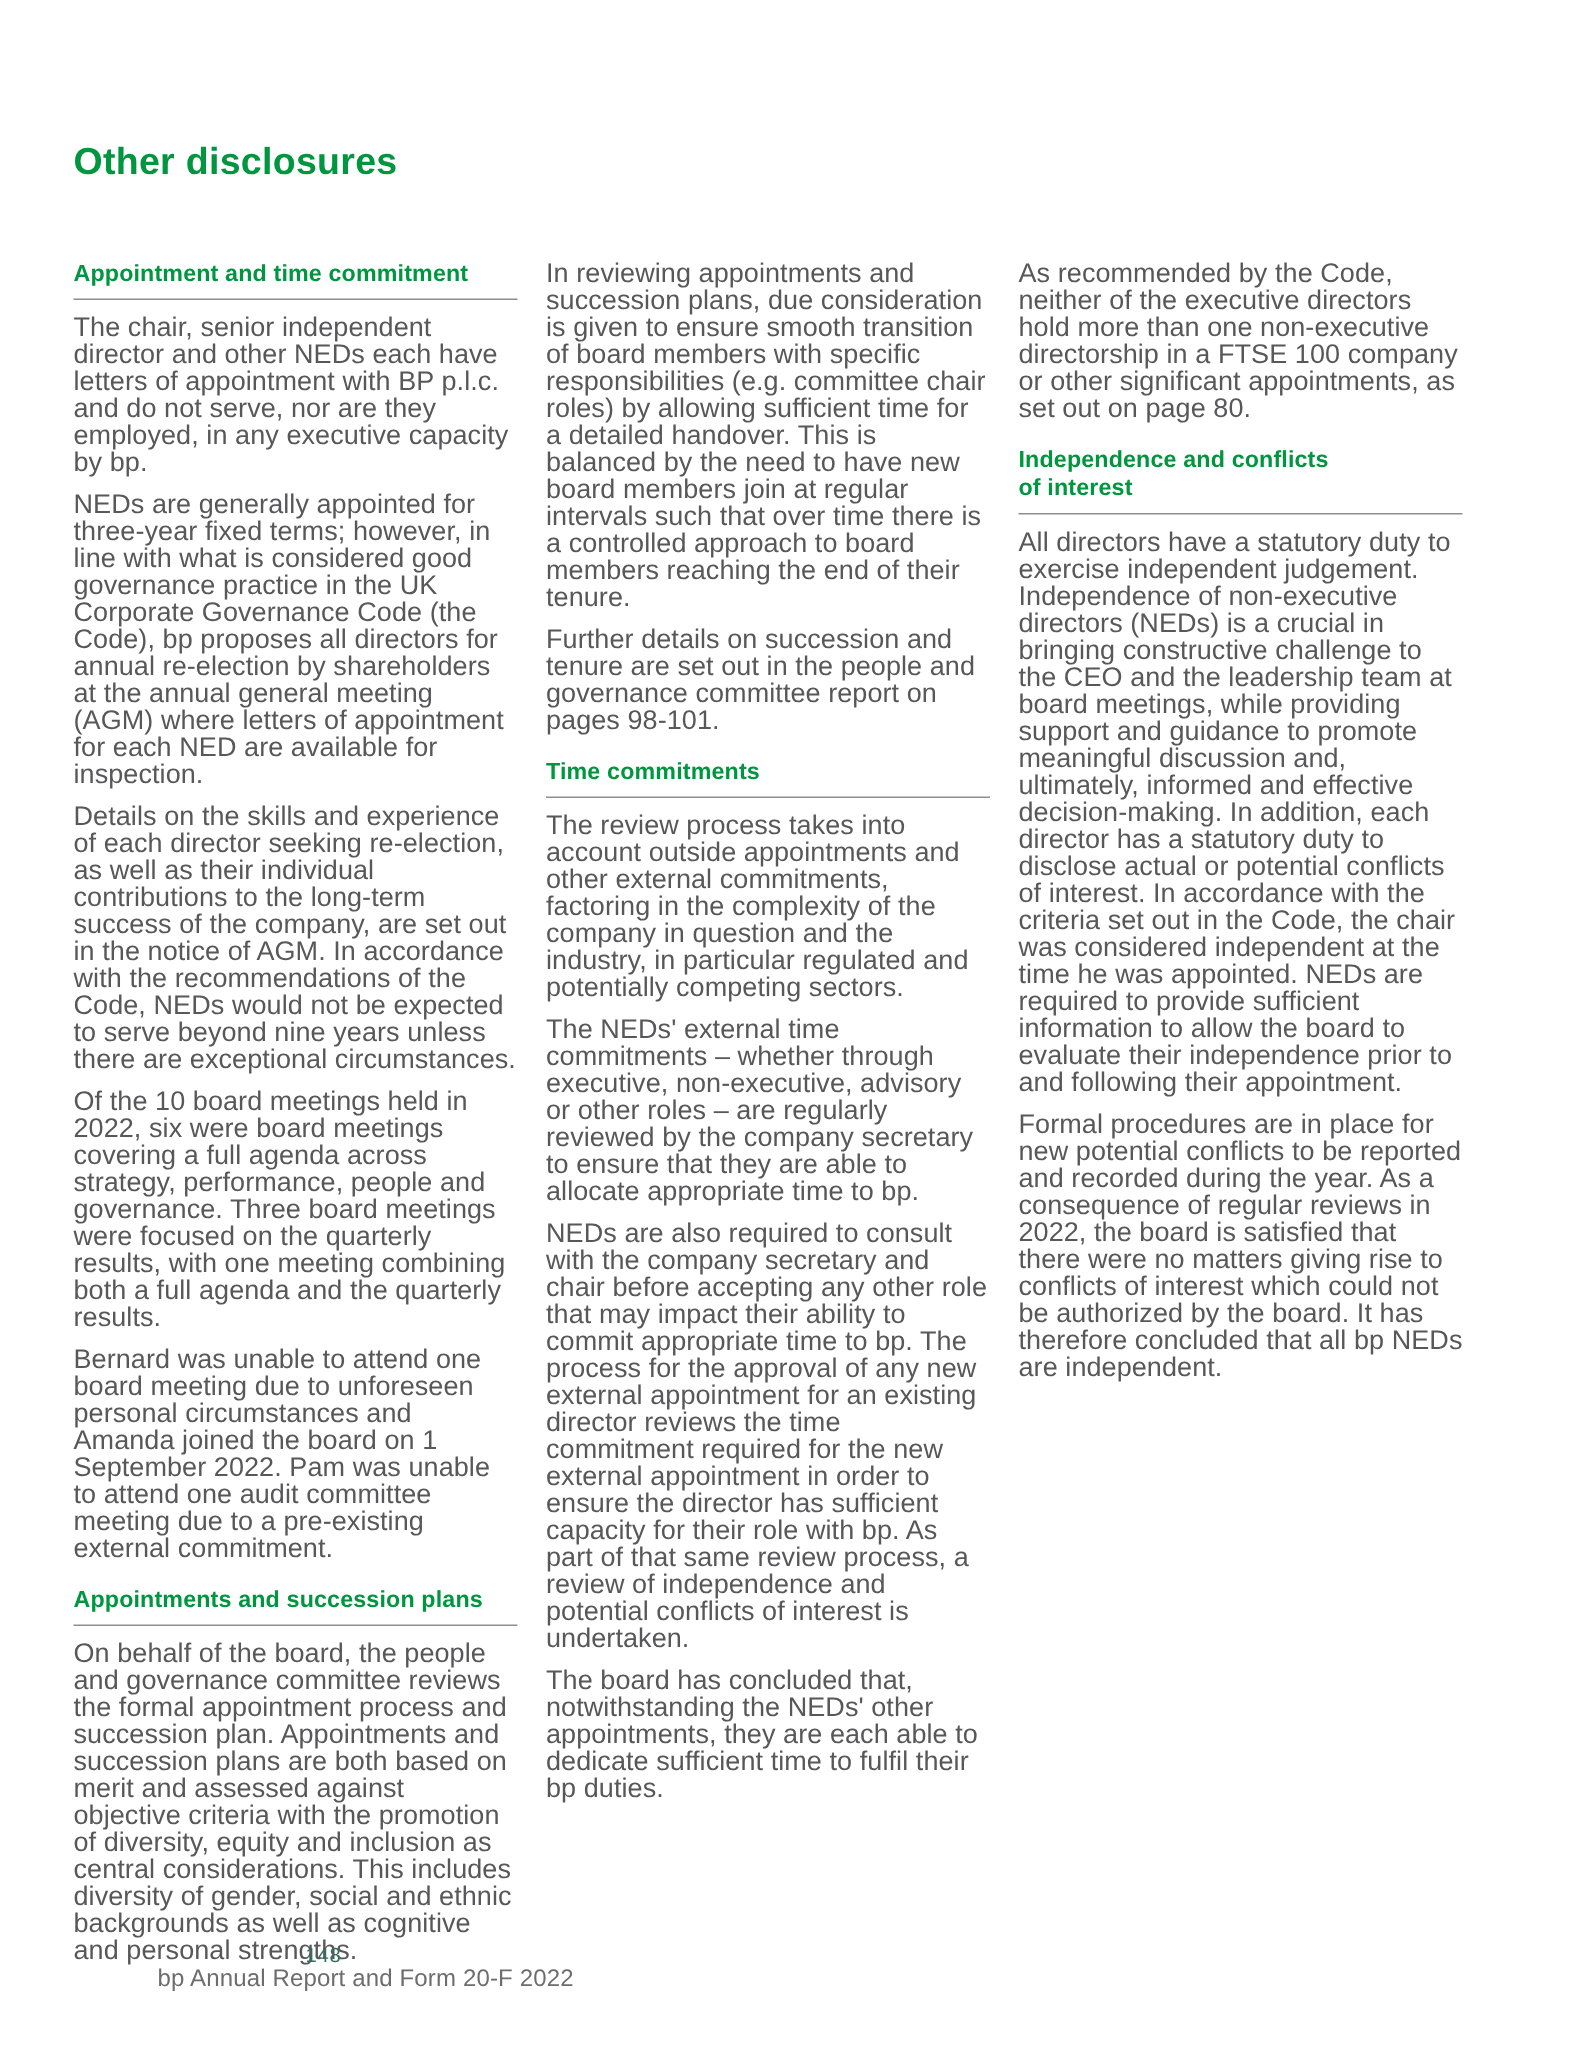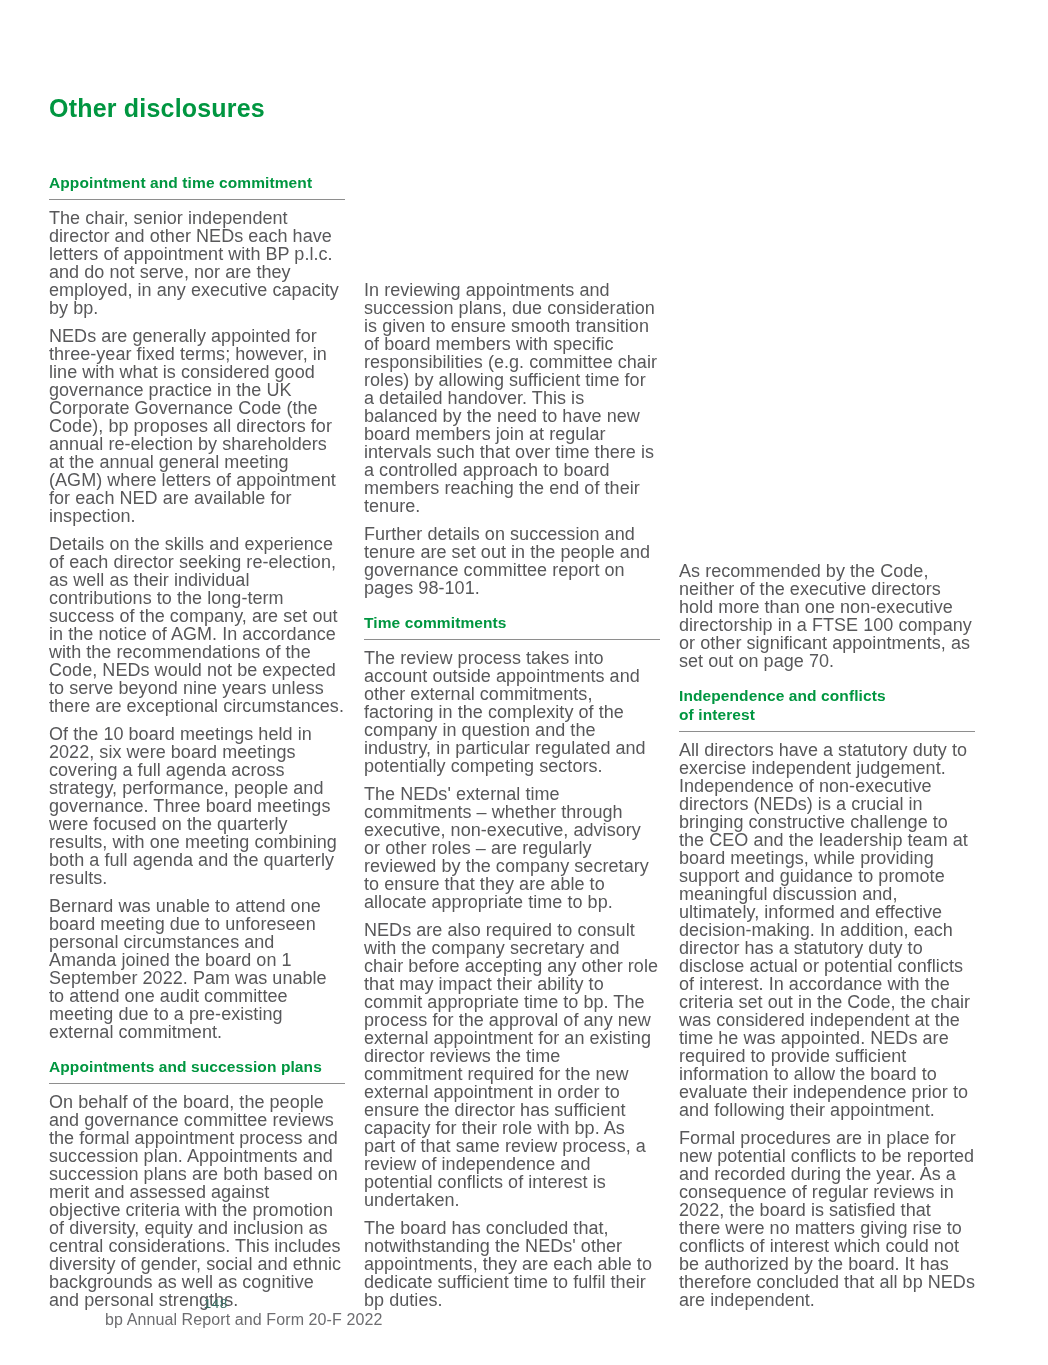--- a/index.html
+++ b/index.html
@@ -20,21 +20,21 @@
     font-size: 25px;
     font-weight: 700;
     color: var(--green);
     letter-spacing: 0.2px;
     line-height: 30px;
   }
   .columns {
     display: flex;
     gap: 19px;
     margin-top: 50px;
-    align-items: flex-end;
+    align-items: flex-start;
   }
   .col {
     width: 296px;
     flex: 0 0 296px;
   }
   .sec-heading {
     font-size: 15.5px;
     font-weight: 700;
     color: var(--green);
     line-height: 19px;
@@ -92,21 +92,21 @@
     <div class="col">
         <p>In reviewing appointments and succession plans, due consideration is given to ensure smooth transition of board members with specific responsibilities (e.g. committee chair roles) by allowing sufficient time for a detailed handover. This is balanced by the need to have new board members join at regular intervals such that over time there is a controlled approach to board members reaching the end of their tenure.</p>
         <p>Further details on succession and tenure are set out in the people and governance committee report on pages 98-101.</p>
         <h3 class="sec-heading">Time commitments</h3>
         <p>The review process takes into account outside appointments and other external commitments, factoring in the complexity of the company in question and the industry, in particular regulated and potentially competing sectors.</p>
         <p>The NEDs' external time commitments – whether through executive, non-executive, advisory or other roles – are regularly reviewed by the company secretary to ensure that they are able to allocate appropriate time to bp.</p>
         <p>NEDs are also required to consult with the company secretary and chair before accepting any other role that may impact their ability to commit appropriate time to bp. The process for the approval of any new external appointment for an existing director reviews the time commitment required for the new external appointment in order to ensure the director has sufficient capacity for their role with bp. As part of that same review process, a review of independence and potential conflicts of interest is undertaken.</p>
         <p>The board has concluded that, notwithstanding the NEDs' other appointments, they are each able to dedicate sufficient time to fulfil their bp duties.</p>
       </div>
     <div class="col">
-        <p>As recommended by the Code, neither of the executive directors hold more than one non-executive directorship in a FTSE 100 company or other significant appointments, as set out on page 70.</p>
+        <p>As recommended by the Code, neither of the executive directors hold more than one non-executive directorship in a FTSE 100 company or other significant appointments, as set out on page 80.</p>
         <h3 class="sec-heading">Independence and conflicts
 of interest</h3>
         <p>All directors have a statutory duty to exercise independent judgement. Independence of non-executive directors (NEDs) is a crucial in bringing constructive challenge to the CEO and the leadership team at board meetings, while providing support and guidance to promote meaningful discussion and, ultimately, informed and effective decision-making. In addition, each director has a statutory duty to disclose actual or potential conflicts of interest. In accordance with the criteria set out in the Code, the chair was considered independent at the time he was appointed. NEDs are required to provide sufficient information to allow the board to evaluate their independence prior to and following their appointment.</p>
         <p>Formal procedures are in place for new potential conflicts to be reported and recorded during the year. As a consequence of regular reviews in 2022, the board is satisfied that there were no matters giving rise to conflicts of interest which could not be authorized by the board. It has therefore concluded that all bp NEDs are independent.</p>
       </div>
   </div>
 </div>
 
 <div class="footer">
   <span class="page-num">148</span>

